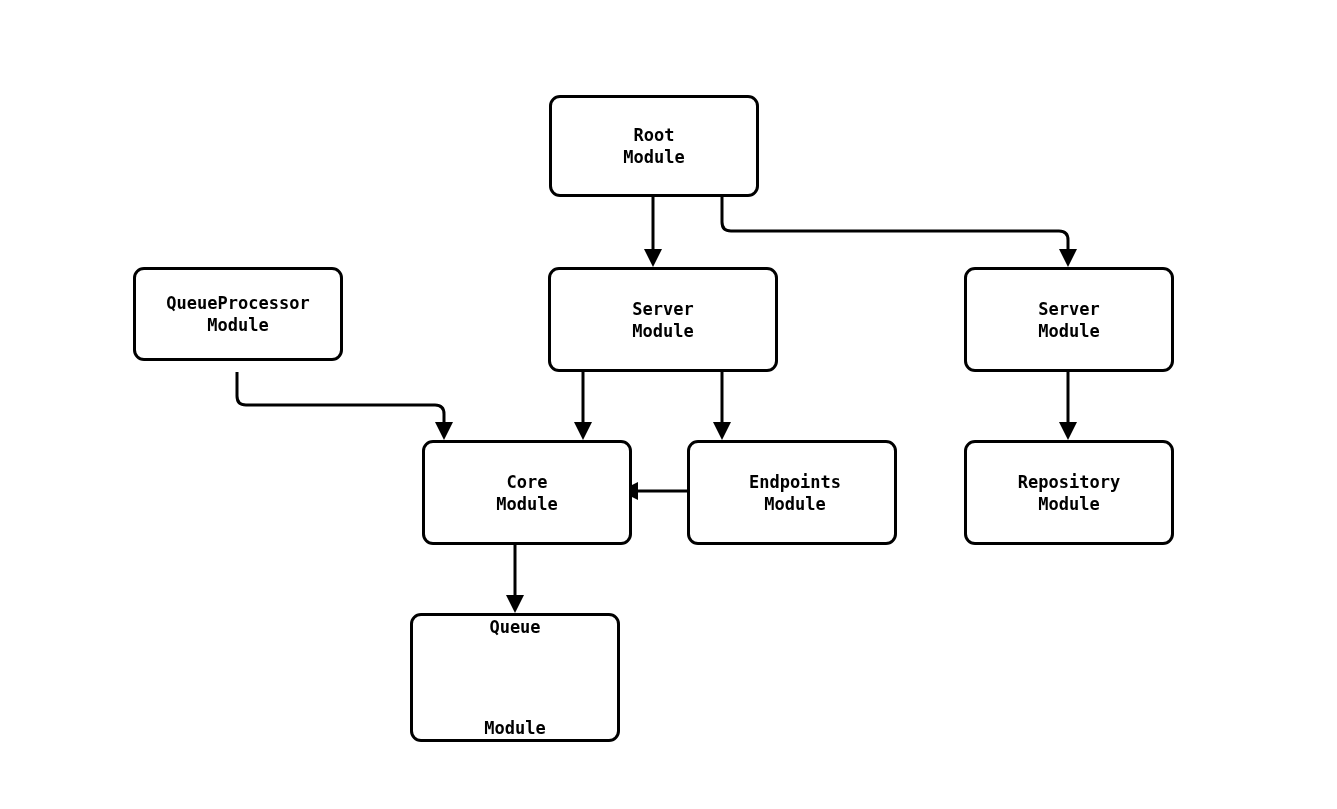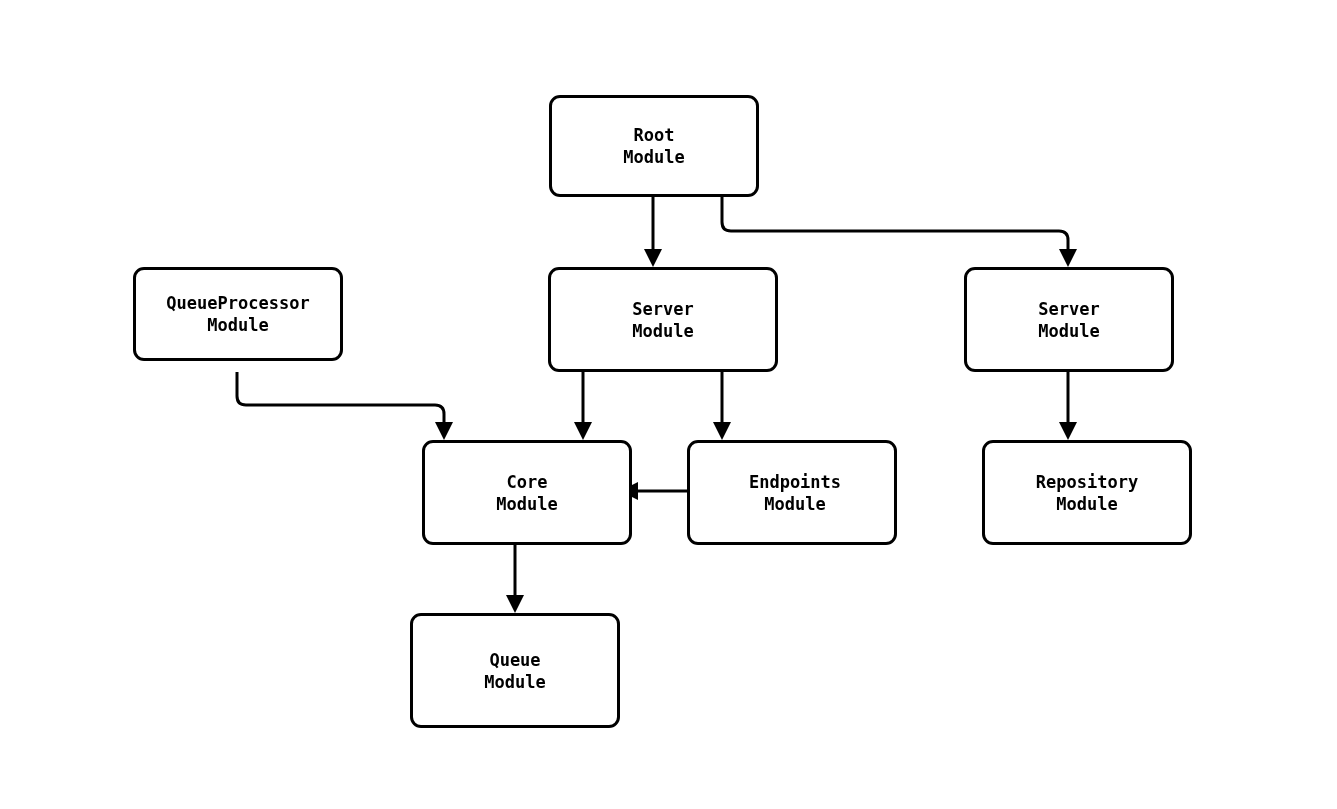--- a/index.html
+++ b/index.html
@@ -122,23 +122,23 @@
   <div class="node" style="left:422px; top:440px; width:210px; height:105px;">
     <div class="node-label">Core</div>
     <div class="node-label">Module</div>
   </div>
 
   <div class="node" style="left:687px; top:440px; width:210px; height:105px;padding-left:6px;">
     <div class="node-label">Endpoints</div>
     <div class="node-label">Module</div>
   </div>
 
-  <div class="node" style="left:964px; top:440px; width:210px; height:105px;margin-left:18px;">
+  <div class="node" style="left:964px; top:440px; width:210px; height:105px;">
     <div class="node-label">Repository</div>
     <div class="node-label">Module</div>
   </div>
 
-  <div class="node" style="left:410px; top:613px; width:210px; height:115px;">
+  <div class="node" style="left:410px; top:613px; width:210px; height:129px;justify-content:space-between;">
     <div class="node-label">Queue</div>
     <div class="node-label">Module</div>
   </div>
 
 </div>
 
 </body></html>

